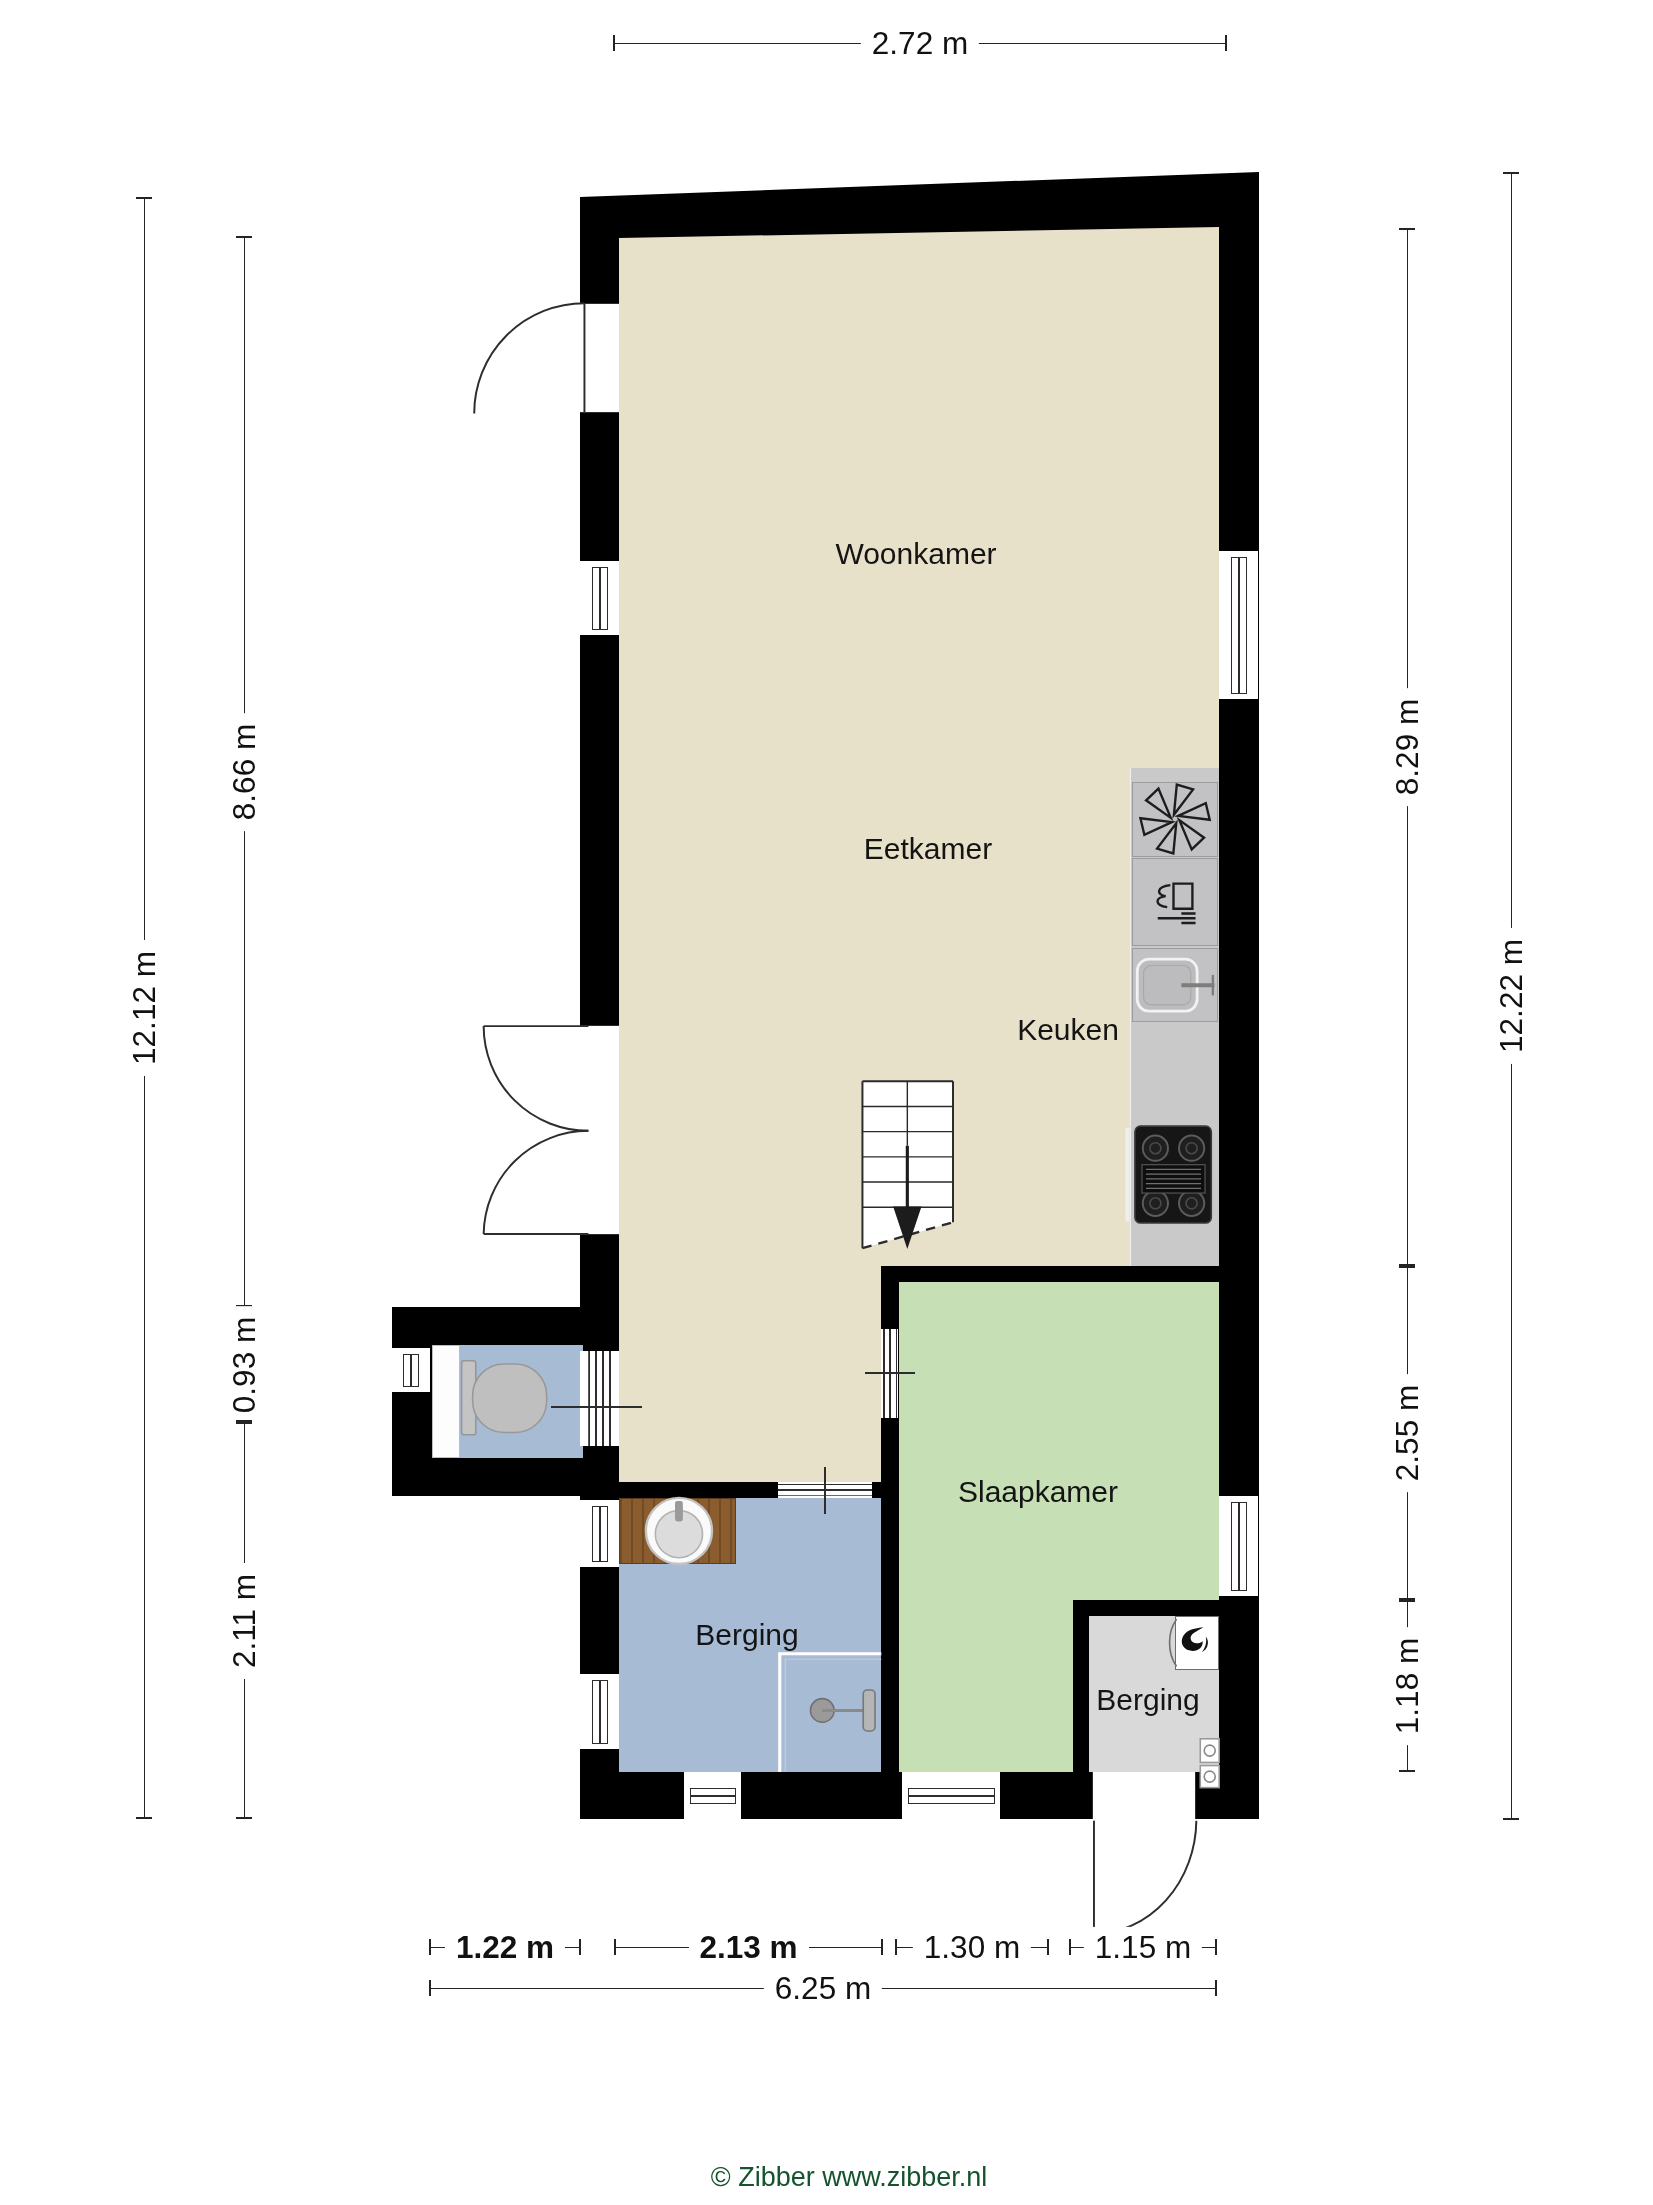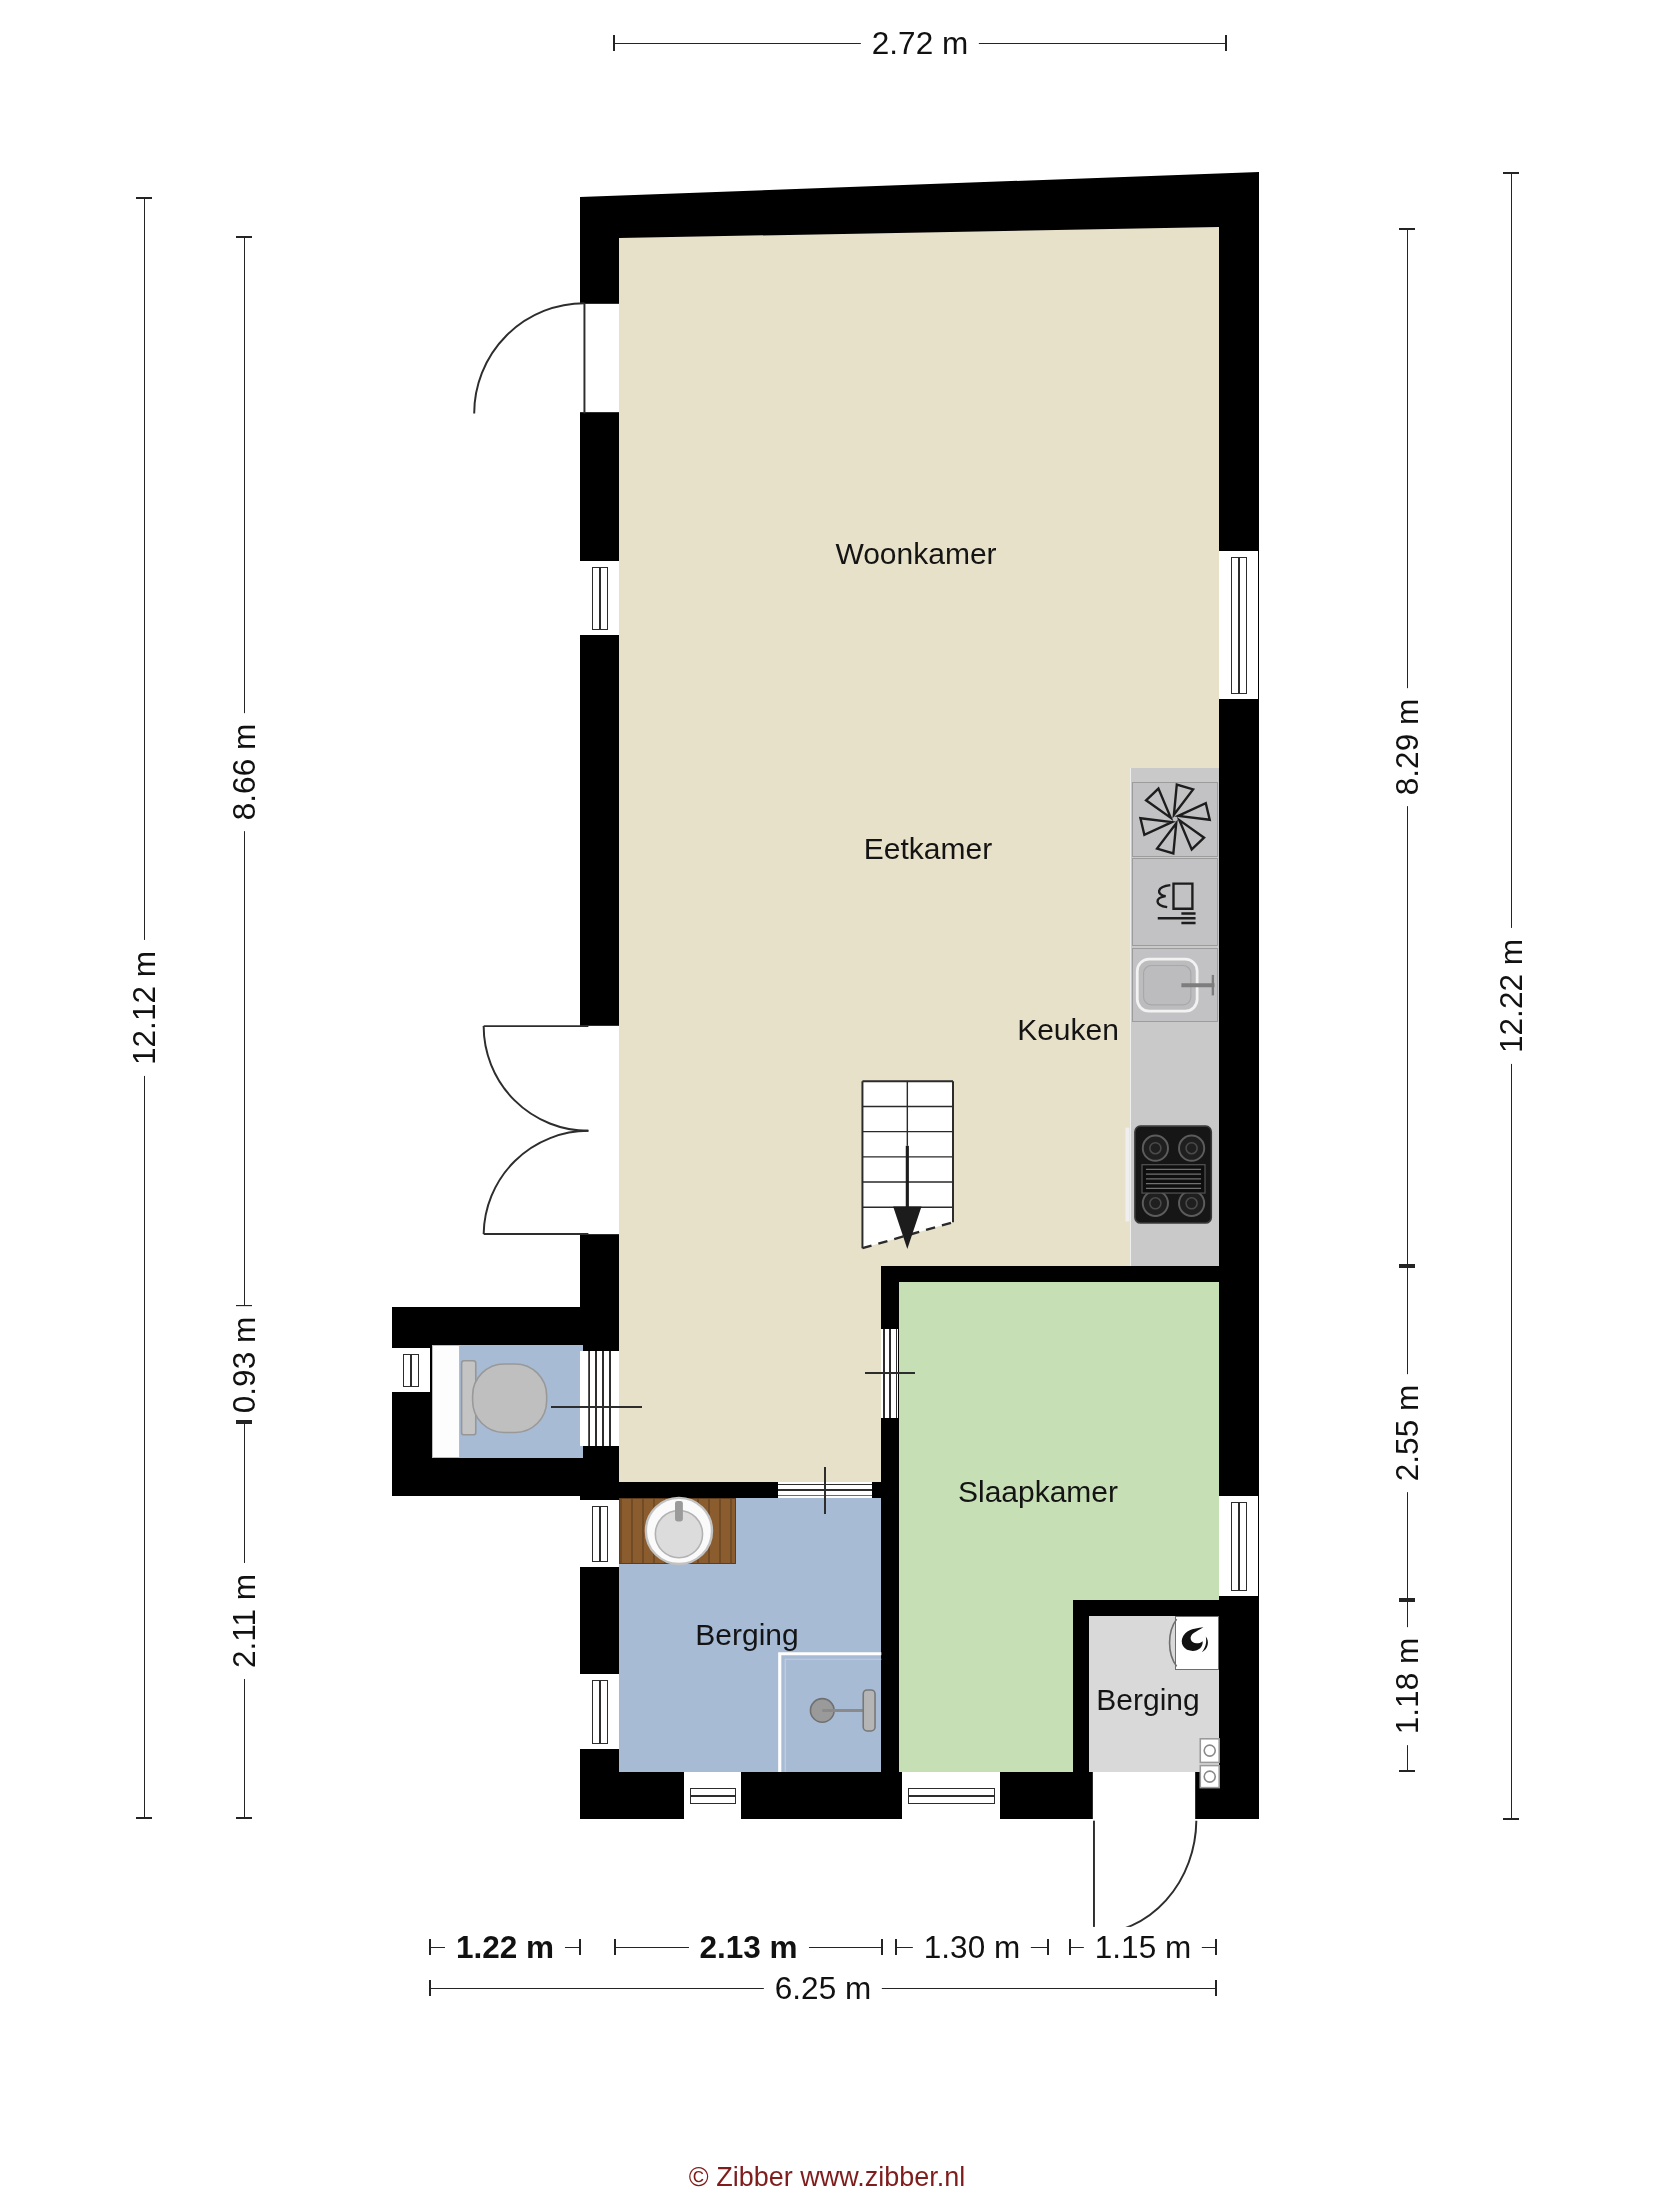--- a/index.html
+++ b/index.html
@@ -61,21 +61,21 @@
   .dim-h::before,.dim-h::after{content:"";position:absolute;top:-8.7px;width:1.6px;height:15.8px;background:#242424;}
   .dim-h::before{left:0;} .dim-h::after{right:0;}
   .dim-v{border-left:1.6px solid #242424;}
   .dim-v::before,.dim-v::after{content:"";position:absolute;left:-8.7px;height:1.6px;width:15.8px;background:#242424;}
   .dim-v::before{top:0;} .dim-v::after{bottom:0;}
   .dim-label{position:absolute;font-size:31.5px;color:#111;background:#fff;padding:1.6px 11px;white-space:nowrap;}
   .dim-h .dim-label{left:50%;top:-0.8px;transform:translate(-50%,-50%);}
   .dim-v .dim-label{left:-0.8px;top:50%;transform:translate(-50%,-50%) rotate(-90deg);}
 
   .footer-line1{position:absolute;left:827px;top:2141px;transform:translate(-50%,-50%);font-size:30px;color:#222;white-space:nowrap;}
-  .footer-line2{position:absolute;left:827px;top:2177px;transform:translate(-50%,-50%);font-size:27px;color:#7f1d1d;white-space:nowrap;}
+  .footer-line2{position:absolute;left:849px;top:2177px;transform:translate(-50%,-50%);font-size:27px;color:#14532d;white-space:nowrap;}
 </style>
 </head>
 <body>
 
 <div id="canvas">
 
   <div class="footprint"></div>
 
   <div class="floor-main"></div>
   <div class="floor-bedroom"></div>

